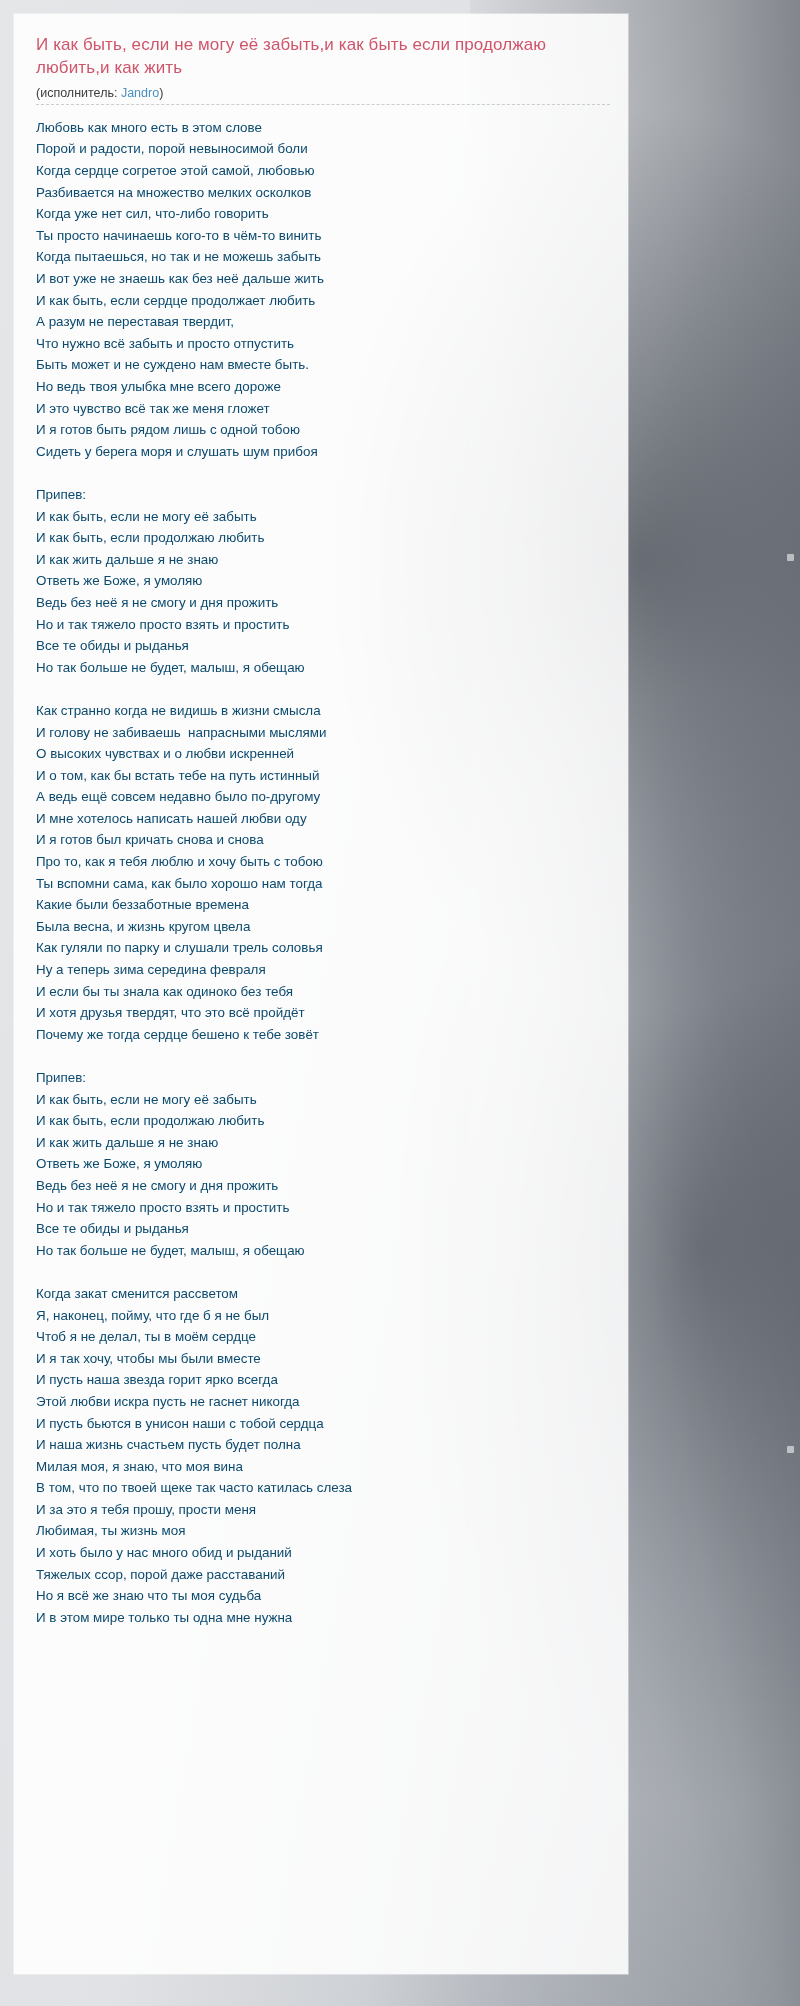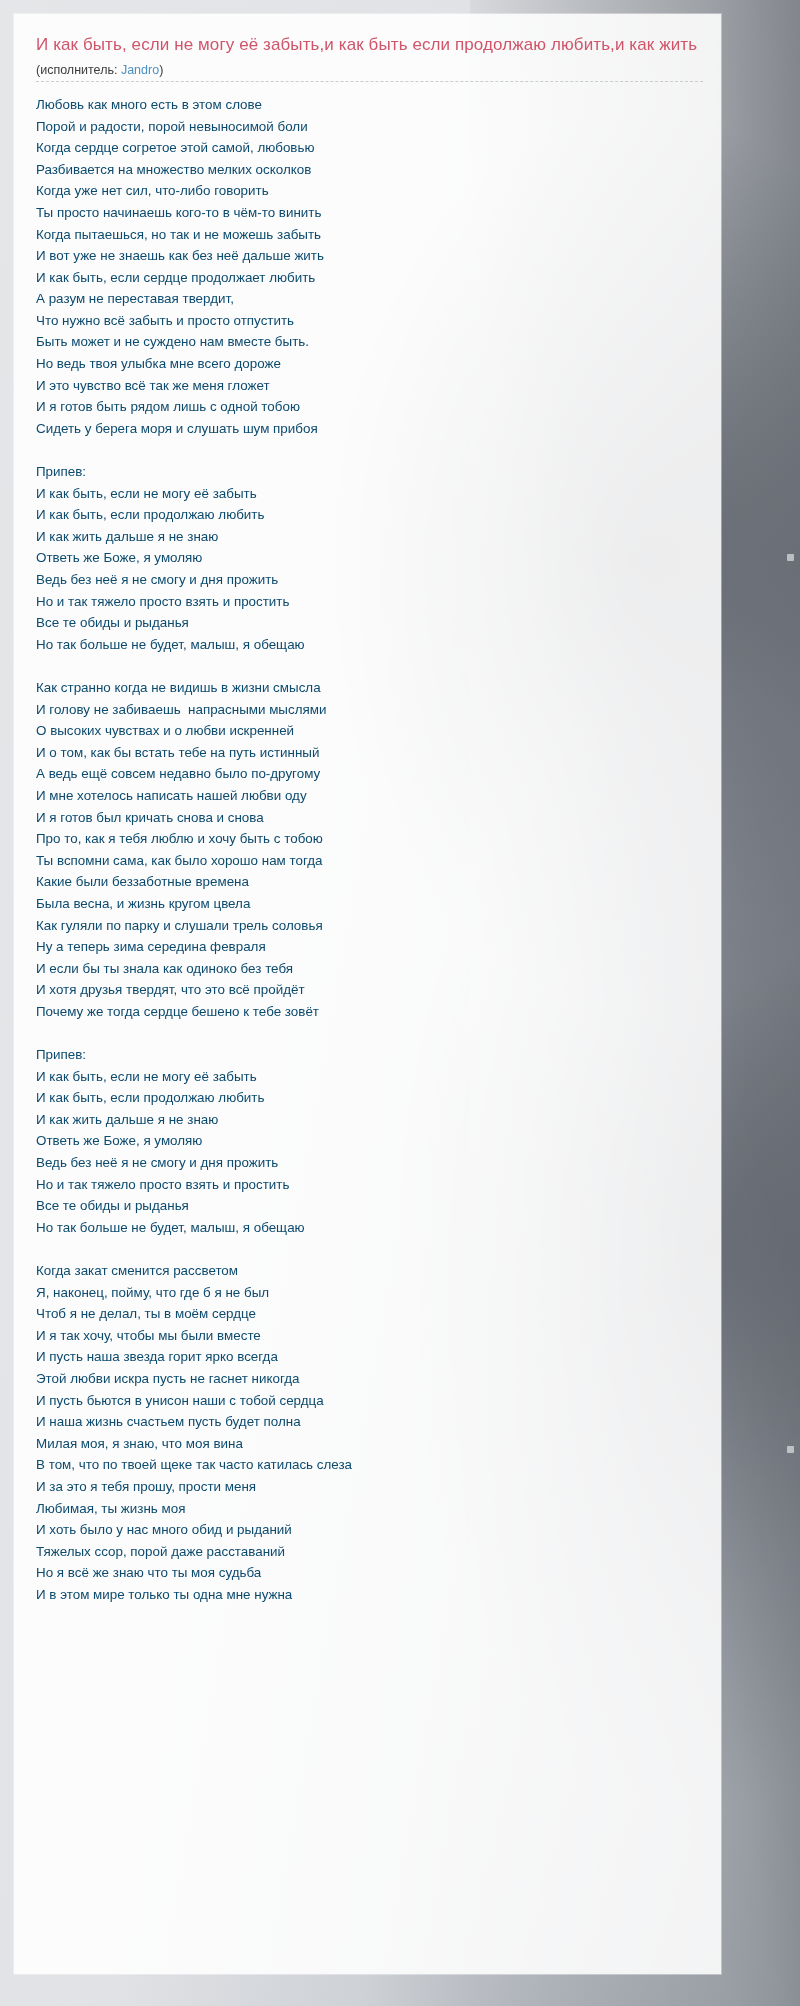--- a/index.html
+++ b/index.html
@@ -37,21 +37,21 @@
       linear-gradient(260deg, rgba(20,24,32,0.35) 0%, rgba(20,24,32,0.0) 55%);
   }
   .page {
     position: relative;
     z-index: 1;
     width: 800px;
   }
   .sheet {
     position: relative;
     margin: 14px 0 0 14px;
-    width: 707px;
+    width: 614px;
     min-height: 1960px;
     background: rgba(255,255,255,0.88);
     box-shadow: 0 0 0 1px rgba(255,255,255,0.35);
     padding: 16px 18px 20px 22px;
     box-sizing: border-box;
   }
   .song-title {
     color: #d0546a;
     font-size: 17px;
     line-height: 1.35;

